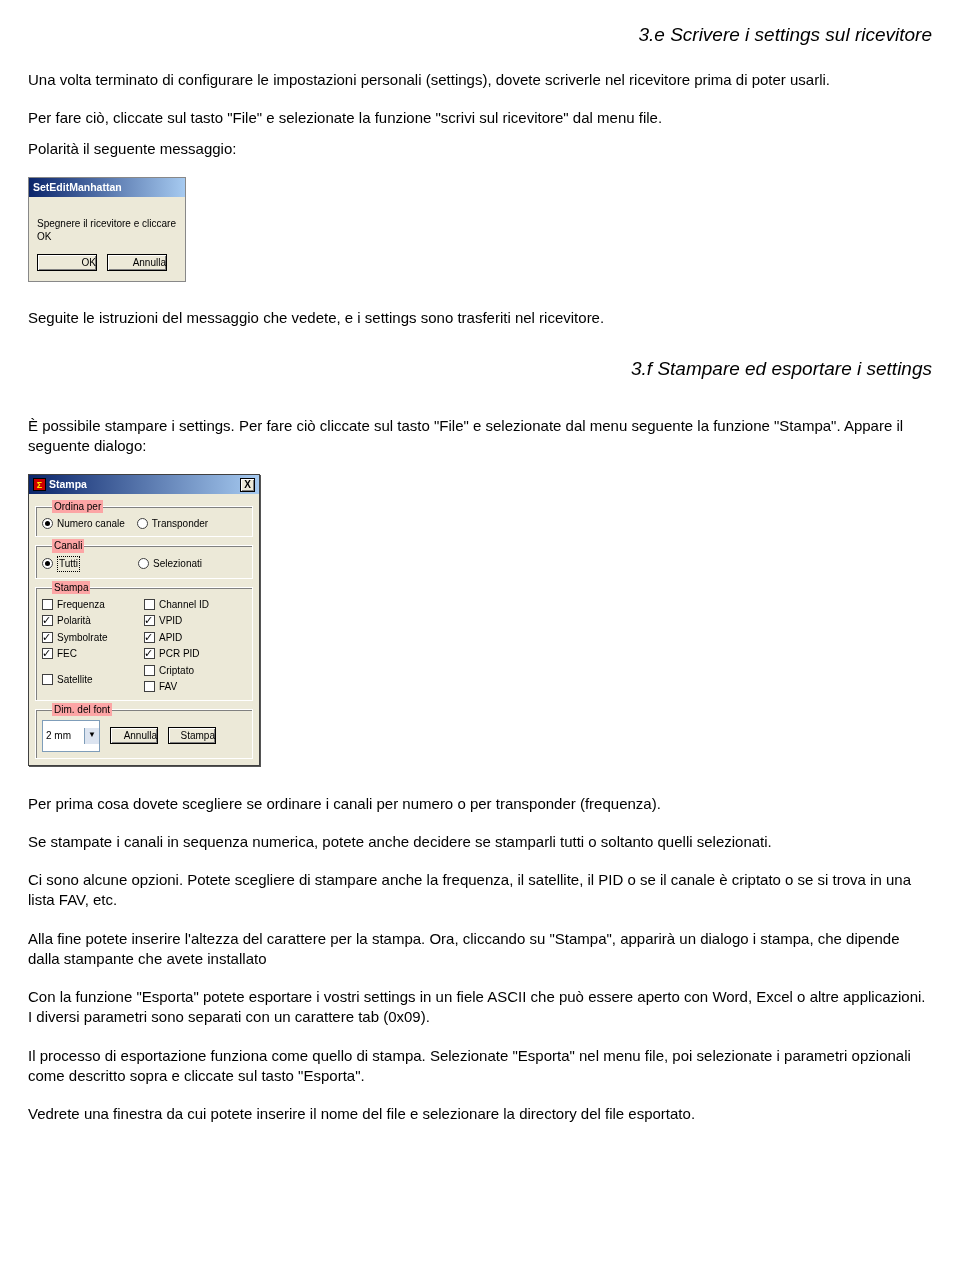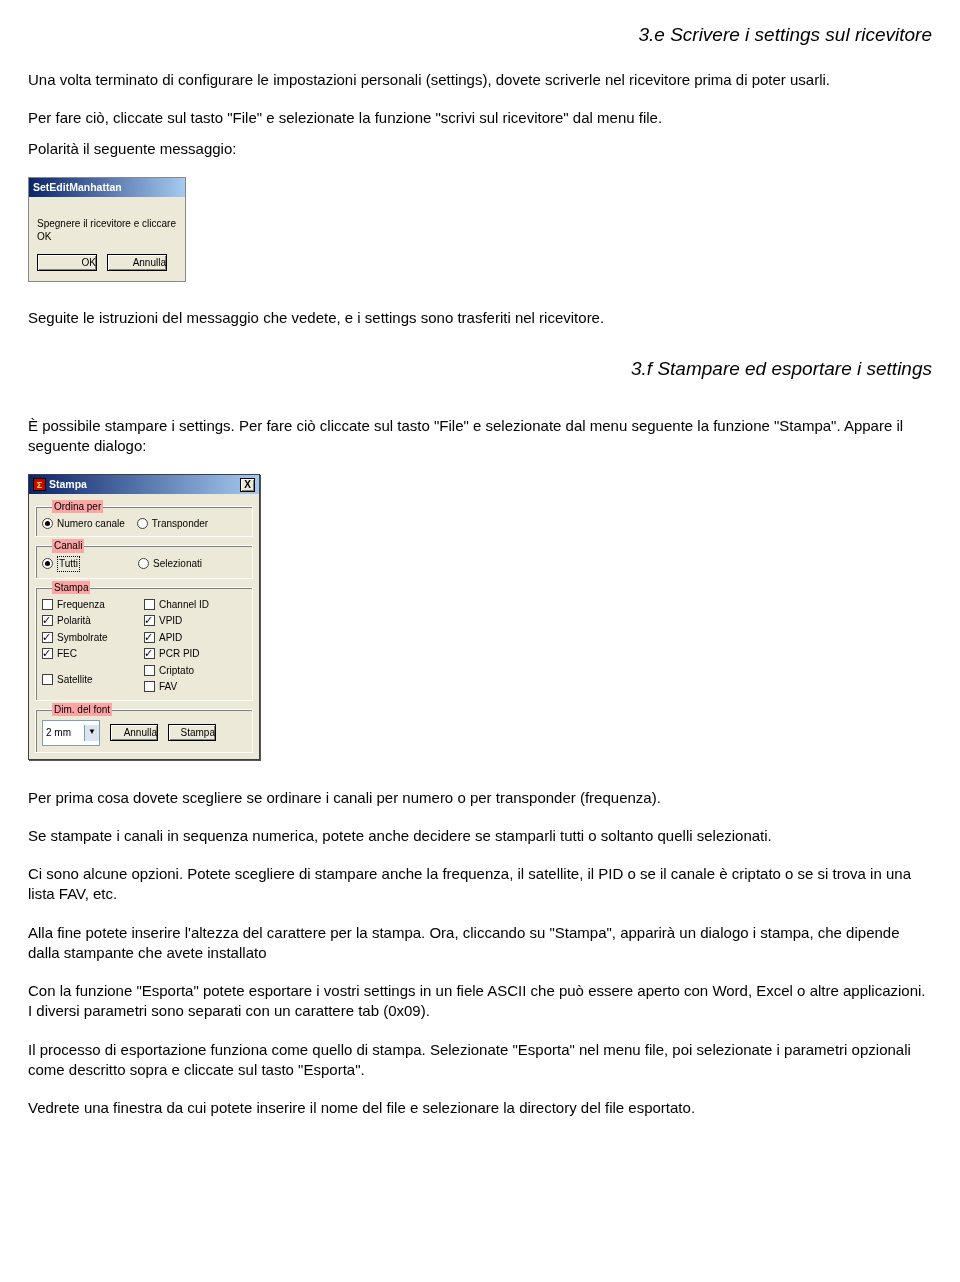--- a/index.html
+++ b/index.html
@@ -134,21 +134,21 @@
   }
   .check-box.on::after {
     content: "✓"; position: absolute; top: -3px; left: -1px;
     font-size: 11px; color: #000;
   }
   .dotted { border: 1px dotted #000; padding: 0 1px; }
   .cols { display: flex; }
   .col { flex: 1; display: flex; flex-direction: column; gap: 3px; }
   .dim-row { display: flex; align-items: center; gap: 10px; }
   .select {
-    width: 58px; height: 26px; background: #fff;
+    width: 58px; height: 32px; background: #fff;
     border: 1px solid #7f9db9; display: flex; align-items: center;
     justify-content: space-between; padding-left: 3px;
   }
   .select-arrow {
     width: 15px; height: 16px; background: #dce4f0;
     border-left: 1px solid #7f9db9;
     display: flex; align-items: center; justify-content: center;
     font-size: 8px; color: #000;
   }
 </style>

